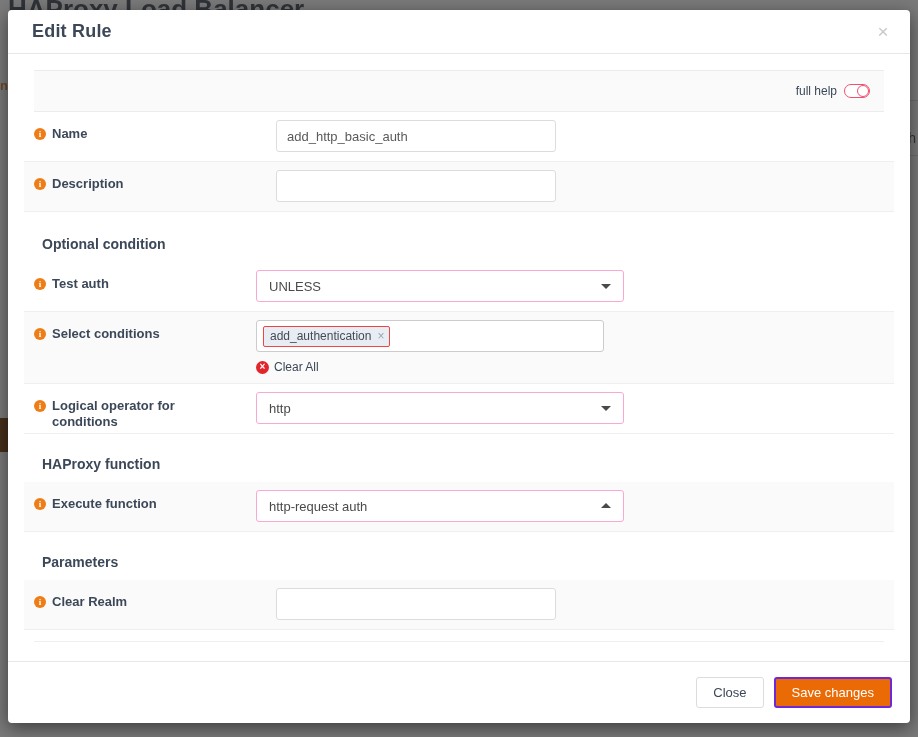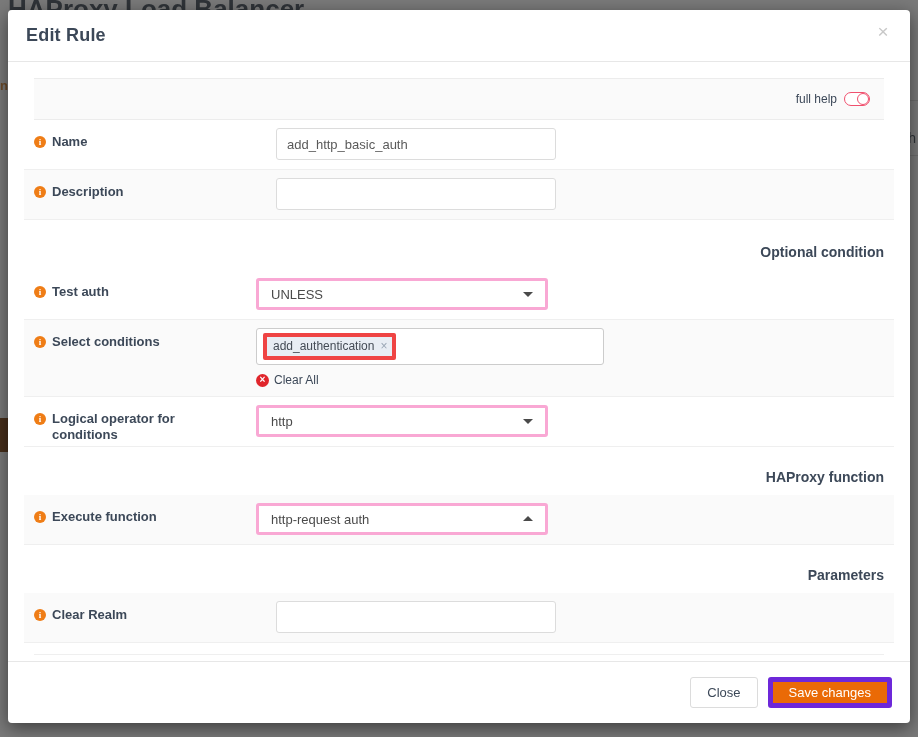--- a/index.html
+++ b/index.html
@@ -59,24 +59,24 @@
     position: absolute;
     left: 8px; top: 10px;
     width: 902px; height: 713px;
     background: #ffffff;
     border-radius: 4px;
     box-shadow: 0 5px 18px rgba(0,0,0,0.5);
     display: flex; flex-direction: column;
     overflow: hidden;
   }
   .modal-header {
-    height: 52px; flex: none;
+    height: 44px; flex: none;
     border-bottom: 1px solid #e7e7e7;
     display: flex; align-items: center;
-    padding: 0 18px;
+    padding: 0 24px;
     position: relative;
   }
   .modal-title {
     font-size: 18px; font-weight: bold; color: #3c4858;
     letter-spacing: 0.2px;
   }
   .close-x {
     position: absolute; right: 16px; top: 11px;
     width: 22px; height: 22px;
     font-size: 19px; line-height: 22px; text-align: center;
@@ -155,22 +155,22 @@
     border-radius: 3px;
     background: #ffffff;
     font-size: 13px; color: #5a5a5a;
     padding: 4px 10px;
     font-family: "Liberation Sans", sans-serif;
     outline: none;
   }
   .text-input.w280 { width: 280px; margin-left: 34px; }
 
   .select {
-    height: 32px; width: 292px;
-    border: 3px solid #f9a8d4; border-radius: 3px;
+    height: 32px; width: 368px;
+    border: 1px solid #f9a8d4; border-radius: 3px;
     background: #ffffff;
     display: flex; align-items: center;
     padding: 0 12px;
     font-size: 13px; color: #4a4a4a;
     position: relative; cursor: pointer;
     margin-left: 14px;
   }
   .select .caret {
     position: absolute; right: 12px; top: 50%;
     width: 0; height: 0;
@@ -183,21 +183,21 @@
   .tags-box {
     width: 348px; min-height: 32px;
     border: 1px solid #cccccc; border-radius: 3px;
     background: #ffffff;
     padding: 4px 6px;
     display: flex; align-items: center; flex-wrap: wrap; gap: 4px;
     margin-left: 14px; cursor: text;
   }
   .tag {
     background: #e8edf4;
-    border: 4px solid #ef4444;
+    border: 1px solid #ef4444;
     border-radius: 2px;
     font-size: 12px; color: #444b55;
     padding: 2px 5px 3px 6px;
     display: inline-flex; align-items: center; gap: 6px;
   }
   .tag .x { color: #9aa6b5; font-size: 12px; cursor: pointer; }
 
   .clear-all {
     display: inline-flex; align-items: center; gap: 5px;
     margin-left: 14px; margin-top: 8px;
@@ -207,21 +207,20 @@
     width: 13px; height: 13px; border-radius: 50%;
     background: #e0252b; color: #ffffff;
     font-size: 10px; line-height: 12px; text-align: center;
     font-weight: bold; flex: none;
   }
 
   .section-head {
     padding: 22px 10px 10px 18px;
     font-size: 14px; font-weight: bold; color: #3c4858;
     background: #ffffff;
-    text-align: right;
   }
   .section-head.first { padding-top: 24px; }
 
   .spacer-row {
     height: 12px; background: #ffffff;
     border-bottom: 1px solid #efefef;
     margin: 0 10px;
   }
 
   .modal-footer {
@@ -234,21 +233,21 @@
   .btn {
     height: 31px; border-radius: 3px;
     font-size: 13px; cursor: pointer;
     font-family: "Liberation Sans", sans-serif;
     padding: 0 16px;
   }
   .btn-close {
     background: #ffffff; border: 1px solid #dcdcdc; color: #3c4858;
   }
   .btn-save {
-    background: #ea6a06; border: 5px solid #6d28d9; color: #ffffff;
+    background: #ea6a06; border: 2px solid #6d28d9; color: #ffffff;
   }
 </style>
 </head>
 <body>
 
 <div class="backdrop">
   <div class="bd-topbar"></div>
   <div class="bd-title">HAProxy Load Balancer</div>
   <div class="bd-leftcol"></div>
   <div class="bd-orange-text">nt</div>

